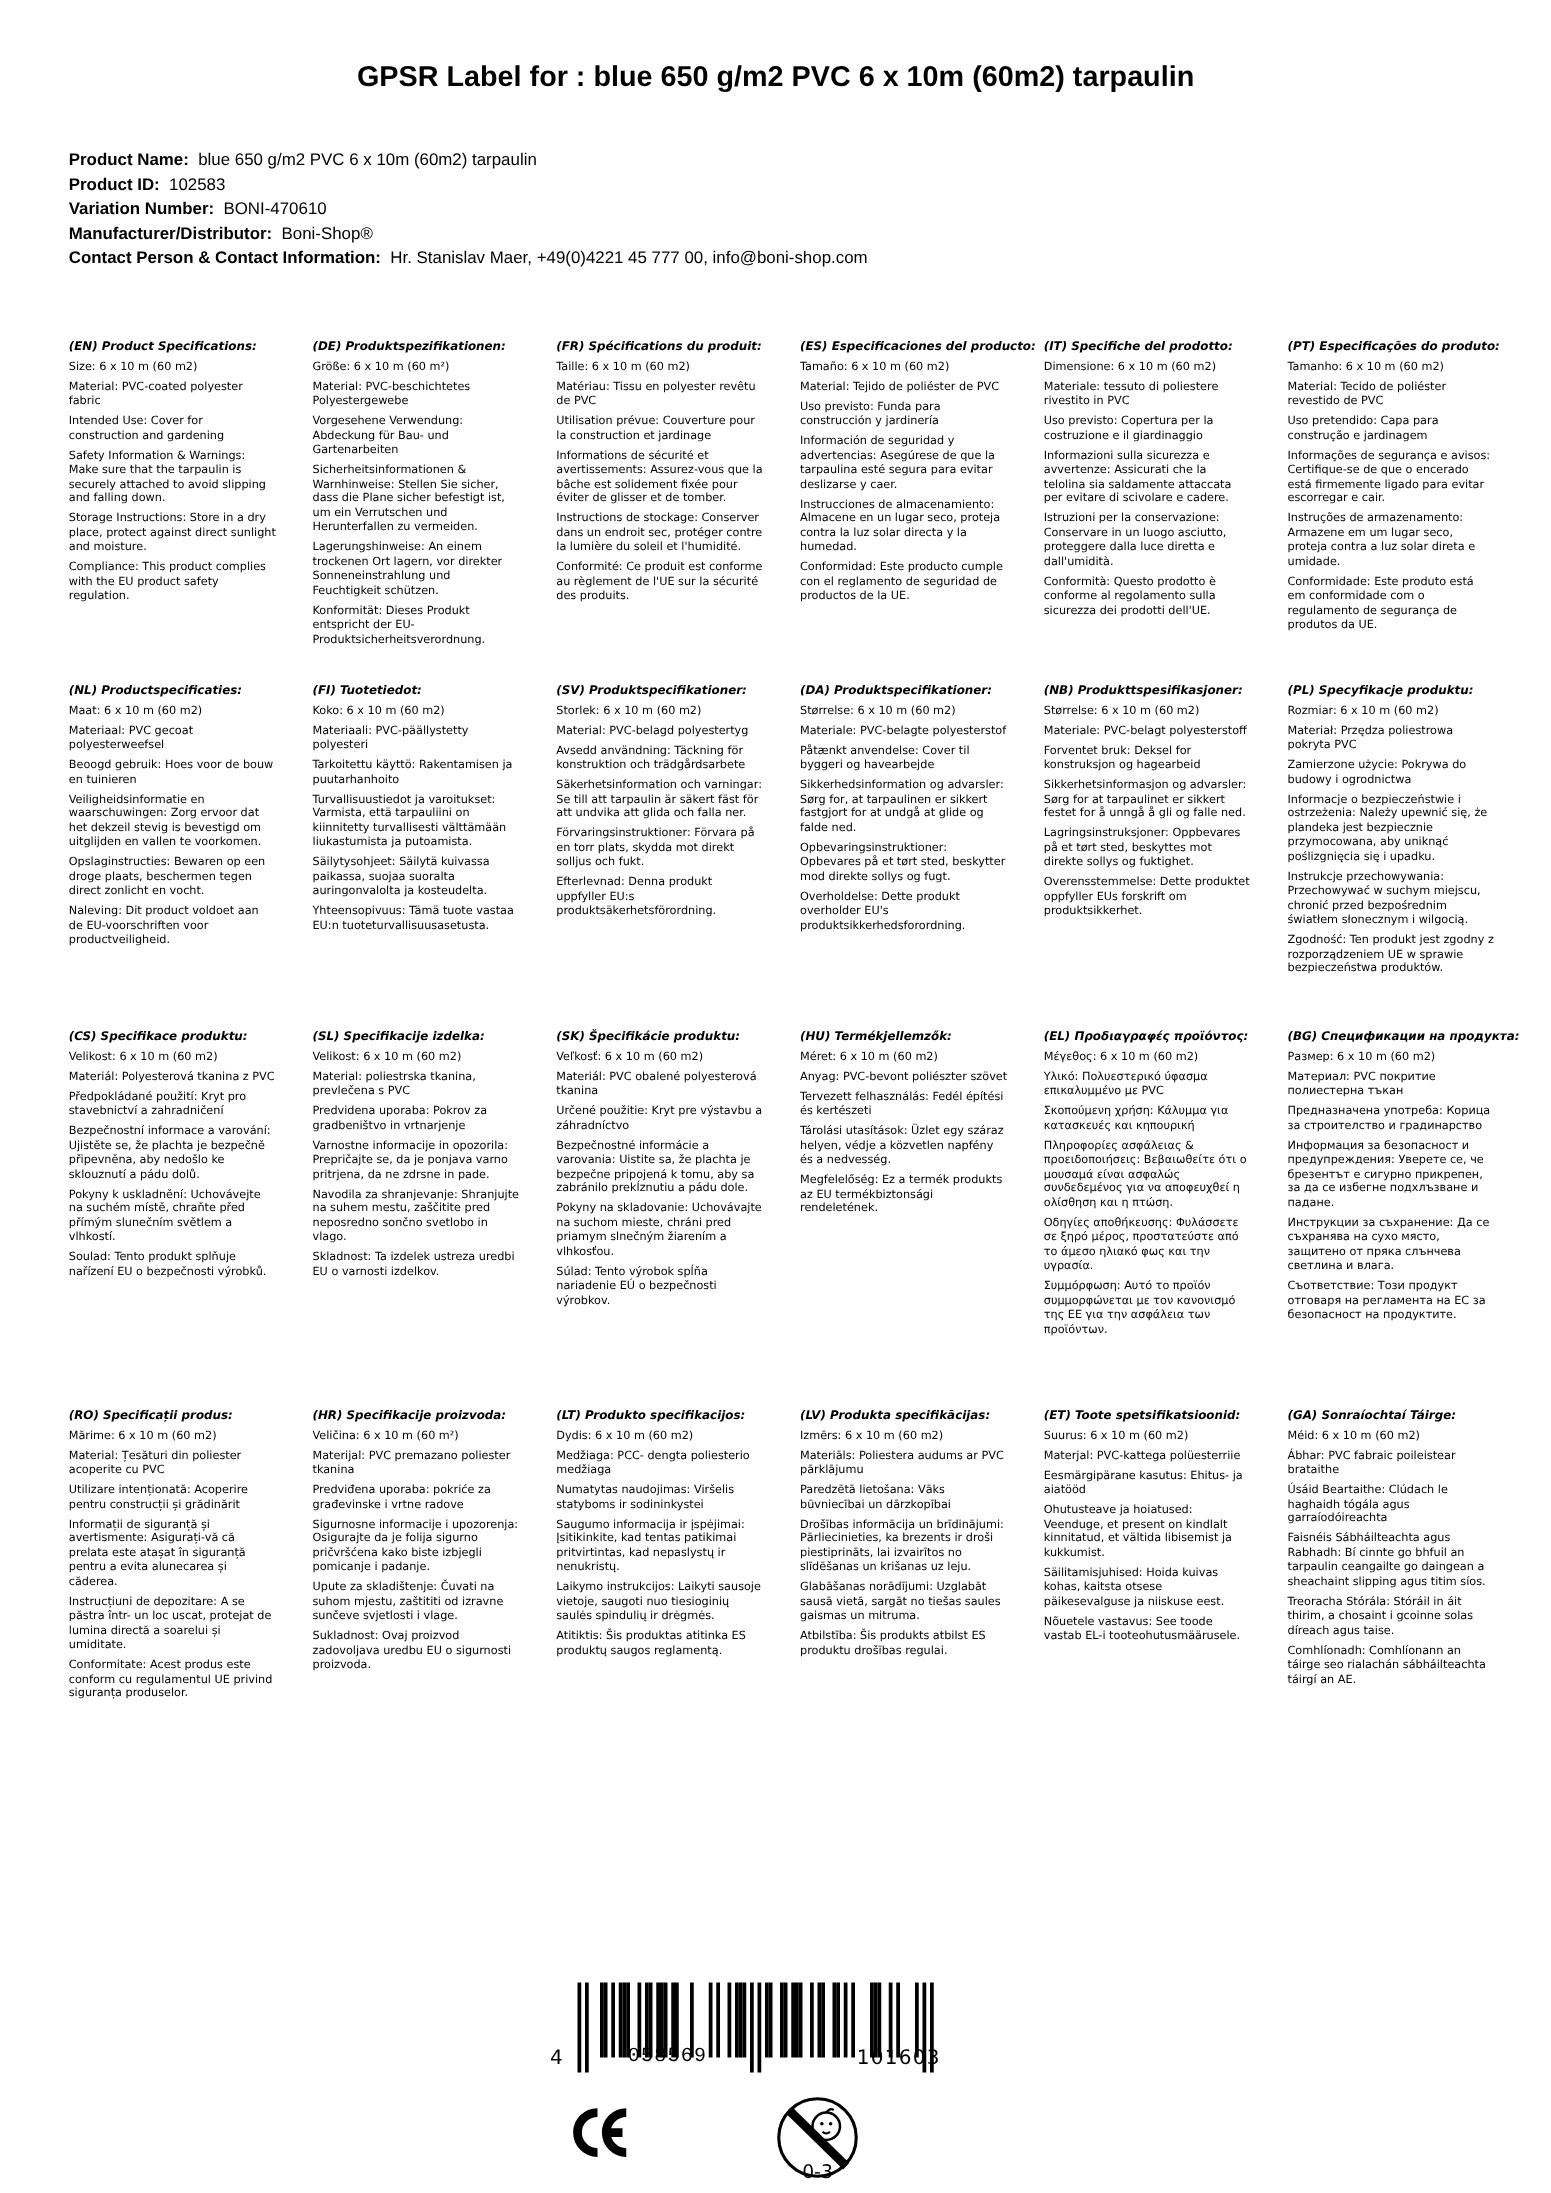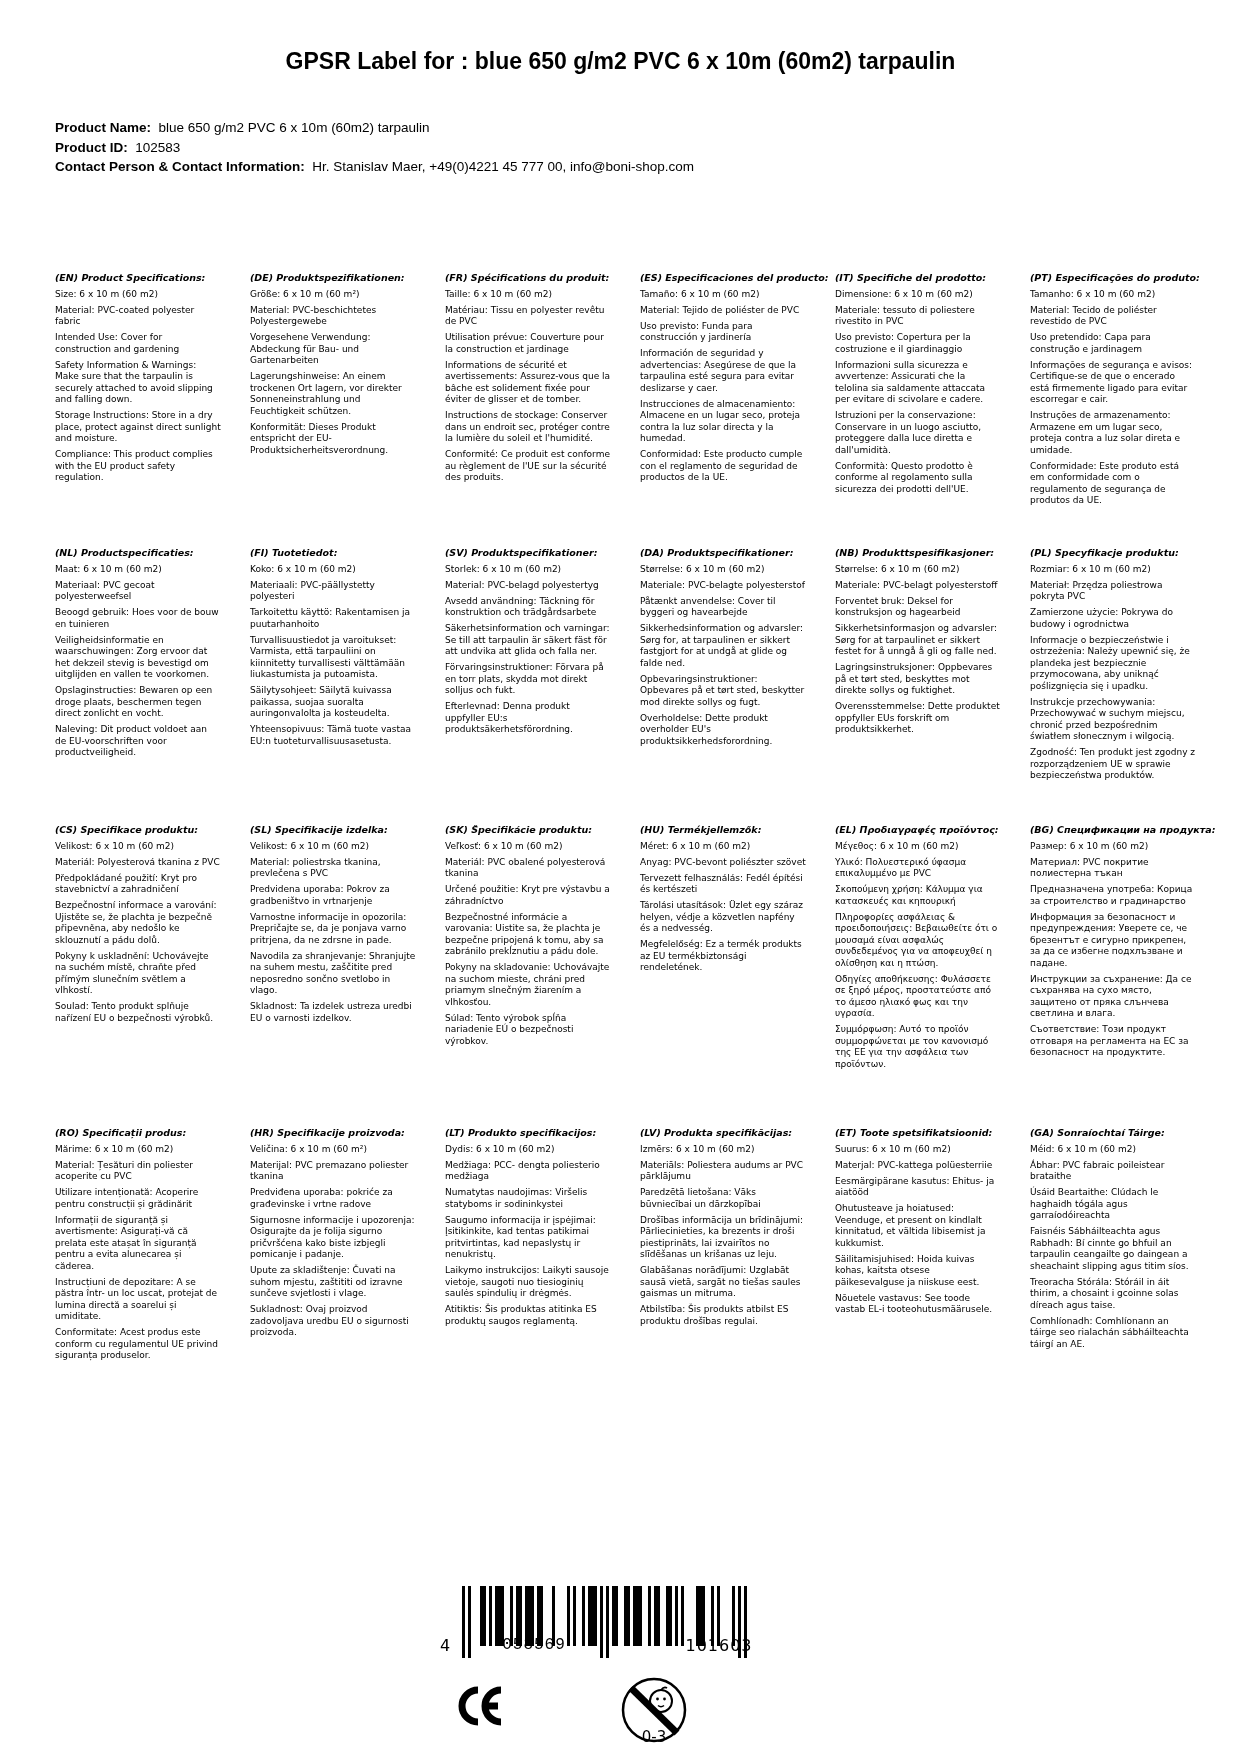--- a/index.html
+++ b/index.html
@@ -38,38 +38,41 @@
 </head>
 <body>
 
 <div class="page">
 
   <div class="title">GPSR Label for : blue 650 g/m2 PVC 6 x 10m (60m2) tarpaulin</div>
 
   <div class="product-info">
       <div class="info-line"><span class="lbl">Product Name:</span><span class="val">&nbsp; blue 650 g/m2 PVC 6 x 10m (60m2) tarpaulin</span></div>
       <div class="info-line"><span class="lbl">Product ID:</span><span class="val">&nbsp; 102583</span></div>
+      <div class="info-line"><span class="lbl">Variation Number:</span><span class="val">&nbsp; BONI-470610</span></div>
+      <div class="info-line"><span class="lbl">Manufacturer/Distributor:</span><span class="val">&nbsp; Boni-Shop®</span></div>
       <div class="info-line"><span class="lbl">Contact Person &amp; Contact Information:</span><span class="val">&nbsp; Hr. Stanislav Maer, +49(0)4221 45 777 00, info@boni-shop.com</span></div>
     </div>
 
   <div class="lang-grid">
       <div class="lang-block">
         <h3>(EN) Product Specifications:</h3>
         <p>Size: 6 x 10 m (60 m2)</p>
         <p>Material: PVC-coated polyester fabric</p>
         <p>Intended Use: Cover for construction and gardening</p>
         <p>Safety Information &amp; Warnings: Make sure that the tarpaulin is securely attached to avoid slipping and falling down.</p>
         <p>Storage Instructions: Store in a dry place, protect against direct sunlight and moisture.</p>
         <p>Compliance: This product complies with the EU product safety regulation.</p>
       </div>
       <div class="lang-block">
         <h3>(DE) Produktspezifikationen:</h3>
         <p>Größe: 6 x 10 m (60 m²)</p>
         <p>Material: PVC-beschichtetes Polyestergewebe</p>
         <p>Vorgesehene Verwendung: Abdeckung für Bau- und Gartenarbeiten</p>
+        <p>Sicherheitsinformationen &amp; Warnhinweise: Stellen Sie sicher, dass die Plane sicher befestigt ist, um ein Verrutschen und Herunterfallen zu vermeiden.</p>
         <p>Lagerungshinweise: An einem trockenen Ort lagern, vor direkter Sonneneinstrahlung und Feuchtigkeit schützen.</p>
         <p>Konformität: Dieses Produkt entspricht der EU-Produktsicherheitsverordnung.</p>
       </div>
       <div class="lang-block">
         <h3>(FR) Spécifications du produit:</h3>
         <p>Taille: 6 x 10 m (60 m2)</p>
         <p>Matériau: Tissu en polyester revêtu de PVC</p>
         <p>Utilisation prévue: Couverture pour la construction et jardinage</p>
         <p>Informations de sécurité et avertissements: Assurez-vous que la bâche est solidement fixée pour éviter de glisser et de tomber.</p>
         <p>Instructions de stockage: Conserver dans un endroit sec, protéger contre la lumière du soleil et l'humidité.</p>

